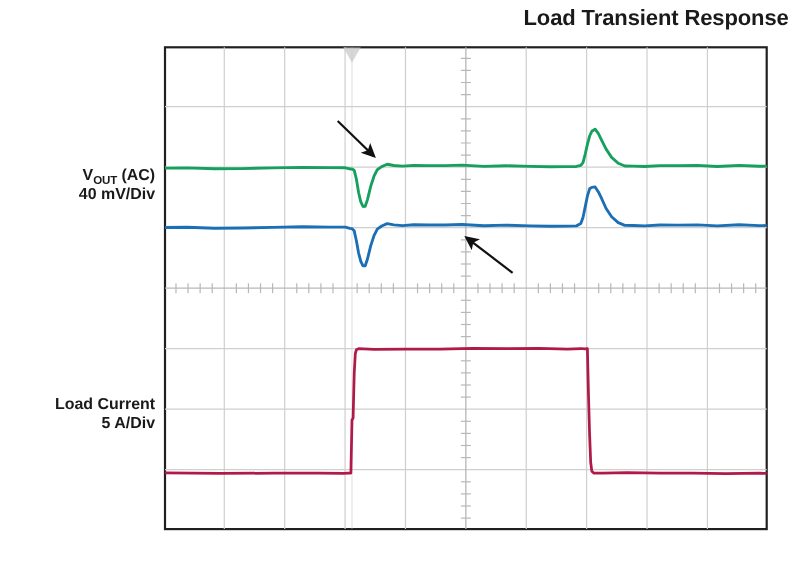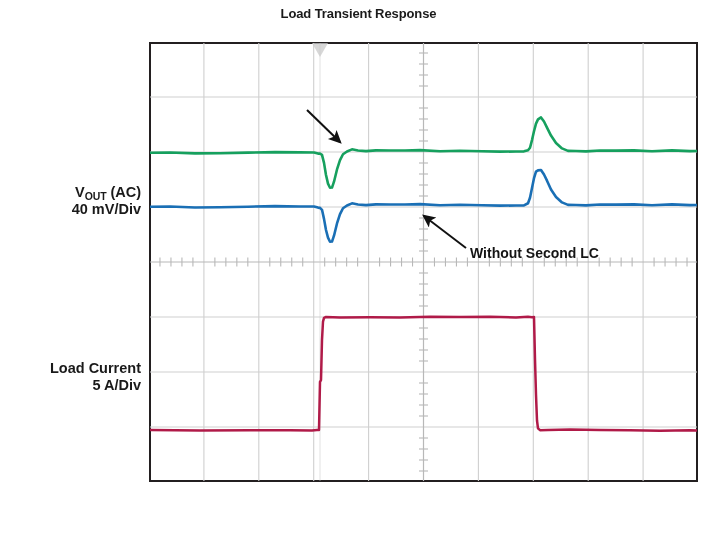--- a/index.html
+++ b/index.html
@@ -18,40 +18,39 @@
     position: absolute;
     left: 0; top: 0;
     width: 717px;
     height: 534px;
   }
   .chart-title {
     position: absolute;
     left: 0;
     top: 6px;
     width: 717px;
-    text-align: center;
-    font-size: 13px;
+    text-align: right;
+    font-size: 20px;
     font-weight: bold;
     color: #1a1a1a;
     letter-spacing: -0.1px;
   }
   .y-label {
     position: absolute;
     text-align: right;
     font-size: 14.5px;
     font-weight: bold;
     color: #1a1a1a;
     line-height: 1.18;
     white-space: nowrap;
   }
   #y-label-vout {
     left: 0px;
     top: 152px;
     width: 141px;
-    margin-top: 32px;
   }
   #y-label-current {
     left: 0px;
     top: 360px;
     width: 141px;
   }
   .y-label sub {
     font-size: 10.5px;
     vertical-align: baseline;
     position: relative;
@@ -224,15 +223,14 @@
         <path d="M149.00,152.81L170.00,152.57L195.00,153.36L220.00,153.26L248.00,152.60L275.00,152.13L300.00,152.42L314.00,152.54L318.00,153.59L320.00,153.67L322.00,154.84L324.00,162.88L326.00,175.01L328.00,183.62L330.00,187.71L332.00,187.56L334.00,181.69L337.00,169.47L340.00,160.17L343.00,154.28L347.00,151.47L352.00,149.33L358.00,150.43L366.00,151.08L376.00,150.34L390.00,150.52L405.00,150.54L420.00,150.08L440.00,151.26L460.00,150.68L482.00,151.31L500.00,151.64L516.00,151.53L524.00,151.33L528.00,150.25L530.00,147.77L532.00,140.05L534.00,131.23L536.00,123.65L538.00,119.37L541.00,117.44L544.00,121.54L547.00,127.67L551.00,135.57L556.00,143.07L562.00,148.41L568.00,150.89L576.00,150.99L586.00,151.39L600.00,150.55L616.00,150.63L634.00,150.37L652.00,151.32L672.00,150.34L690.00,151.17L698.00,151.03" fill="none" stroke="#16a05e" stroke-width="2.6" stroke-linejoin="round" stroke-linecap="round"></path>
         <path d="M149.00,206.81L170.00,206.57L195.00,207.46L220.00,207.26L248.00,206.70L275.00,206.13L300.00,206.52L314.00,206.54L318.00,207.59L320.00,207.87L322.00,209.84L324.00,218.88L326.00,230.01L328.00,237.62L330.00,241.71L332.00,241.56L334.00,235.69L337.00,223.47L340.00,214.17L343.00,208.28L347.00,205.47L352.00,203.33L358.00,204.43L366.00,205.08L376.00,204.34L390.00,204.52L405.00,204.54L420.00,204.08L440.00,205.26L460.00,204.68L482.00,205.31L500.00,205.64L516.00,205.53L524.00,205.33L528.00,203.25L530.00,197.77L532.00,188.05L534.00,178.23L536.00,171.65L538.00,170.37L541.00,169.94L544.00,174.54L547.00,180.67L551.00,189.57L556.00,197.07L562.00,202.41L568.00,204.89L576.00,204.99L586.00,205.39L600.00,204.55L616.00,204.63L634.00,204.37L652.00,205.32L672.00,204.34L690.00,205.17L698.00,205.03" fill="none" stroke="#1a6fb5" stroke-width="2.6" stroke-linejoin="round" stroke-linecap="round"></path>
         <path d="M149.00,429.87L200.00,430.38L250.00,430.14L290.00,430.13L312.00,430.41L317.00,430.06L319.00,430.06L320.00,381.84L321.00,380.04L322.00,339.87L323.00,321.55L324.00,317.92L326.00,317.00L340.00,317.55L370.00,317.32L400.00,317.41L430.00,316.73L460.00,316.89L490.00,316.80L516.00,317.44L528.00,316.82L532.00,317.16L534.00,316.91L535.00,359.59L536.00,394.88L537.00,420.47L538.00,428.36L540.00,430.20L548.00,430.06L570.00,429.62L600.00,430.10L630.00,430.18L660.00,430.65L690.00,430.15L698.00,430.42" fill="none" stroke="#b01a48" stroke-width="2.5" stroke-linejoin="round" stroke-linecap="round"></path>
       </g>
     <g id="annot-arrows">
         <line x1="307" y1="110" x2="340" y2="142" stroke="#111111" stroke-width="2" marker-end="url(#arrowhead)"></line>
         <line x1="466" y1="248" x2="424" y2="216" stroke="#111111" stroke-width="2" marker-end="url(#arrowhead)"></line>
       </g>
   </svg>
 
-  <div class="annot" id="annot-without" style="left: 470px; top: 245px;">Without Second LC</div>
 
 </div>
 
 </body></html>

